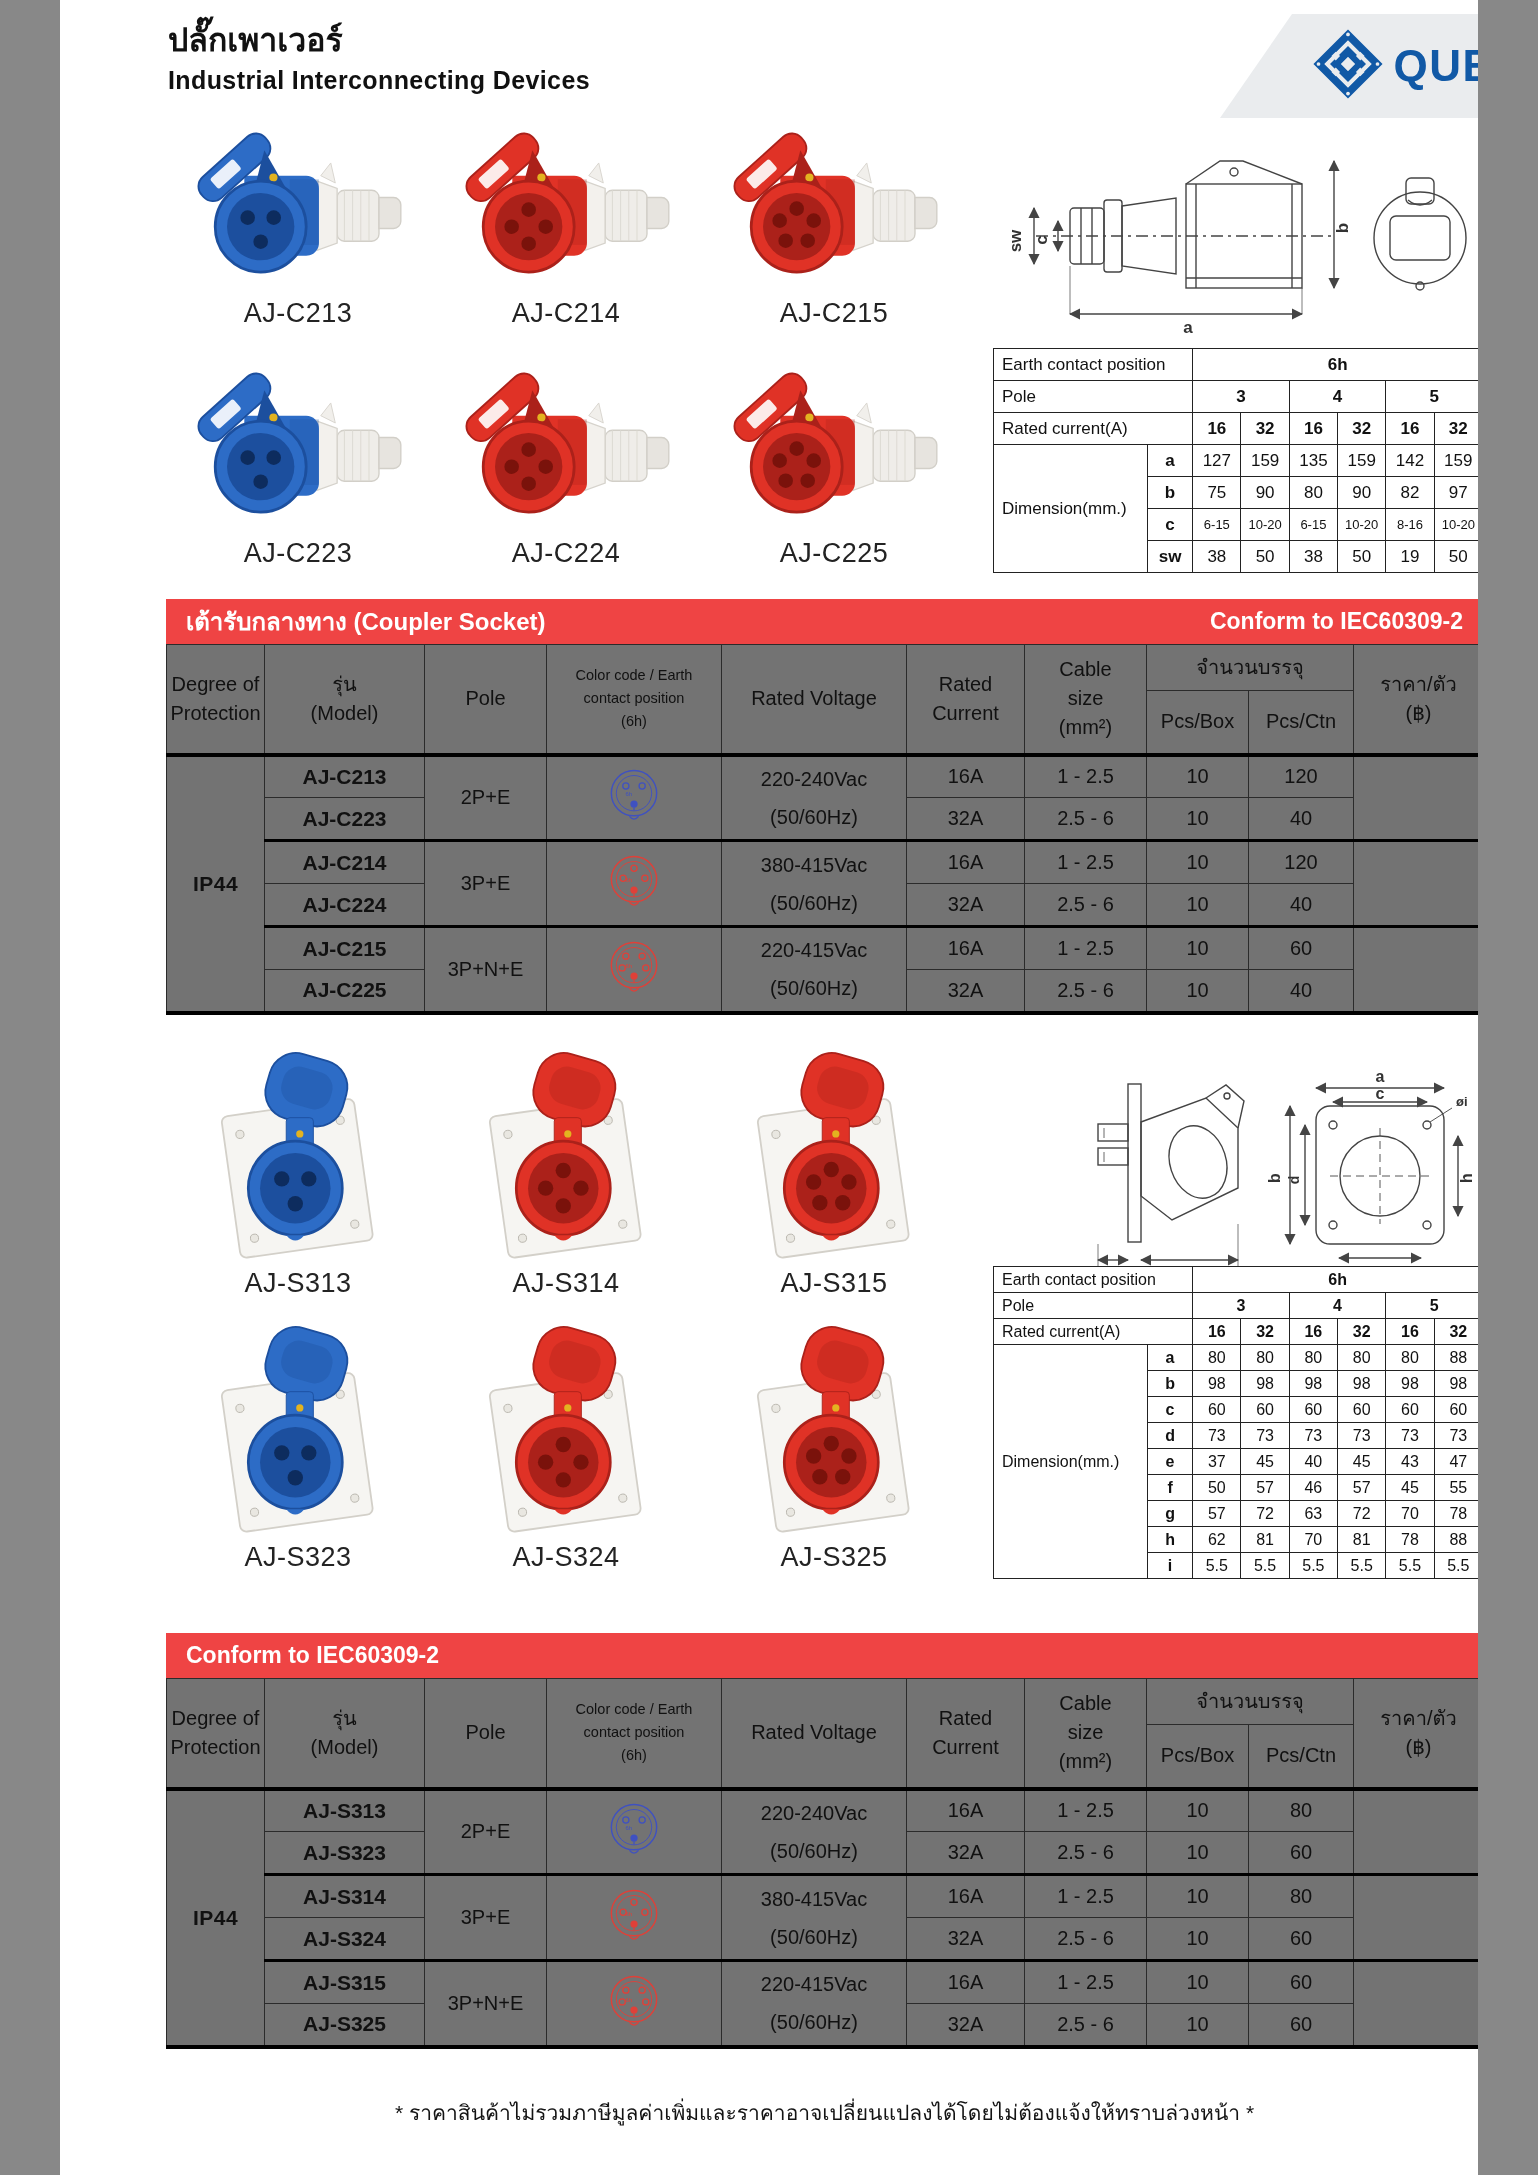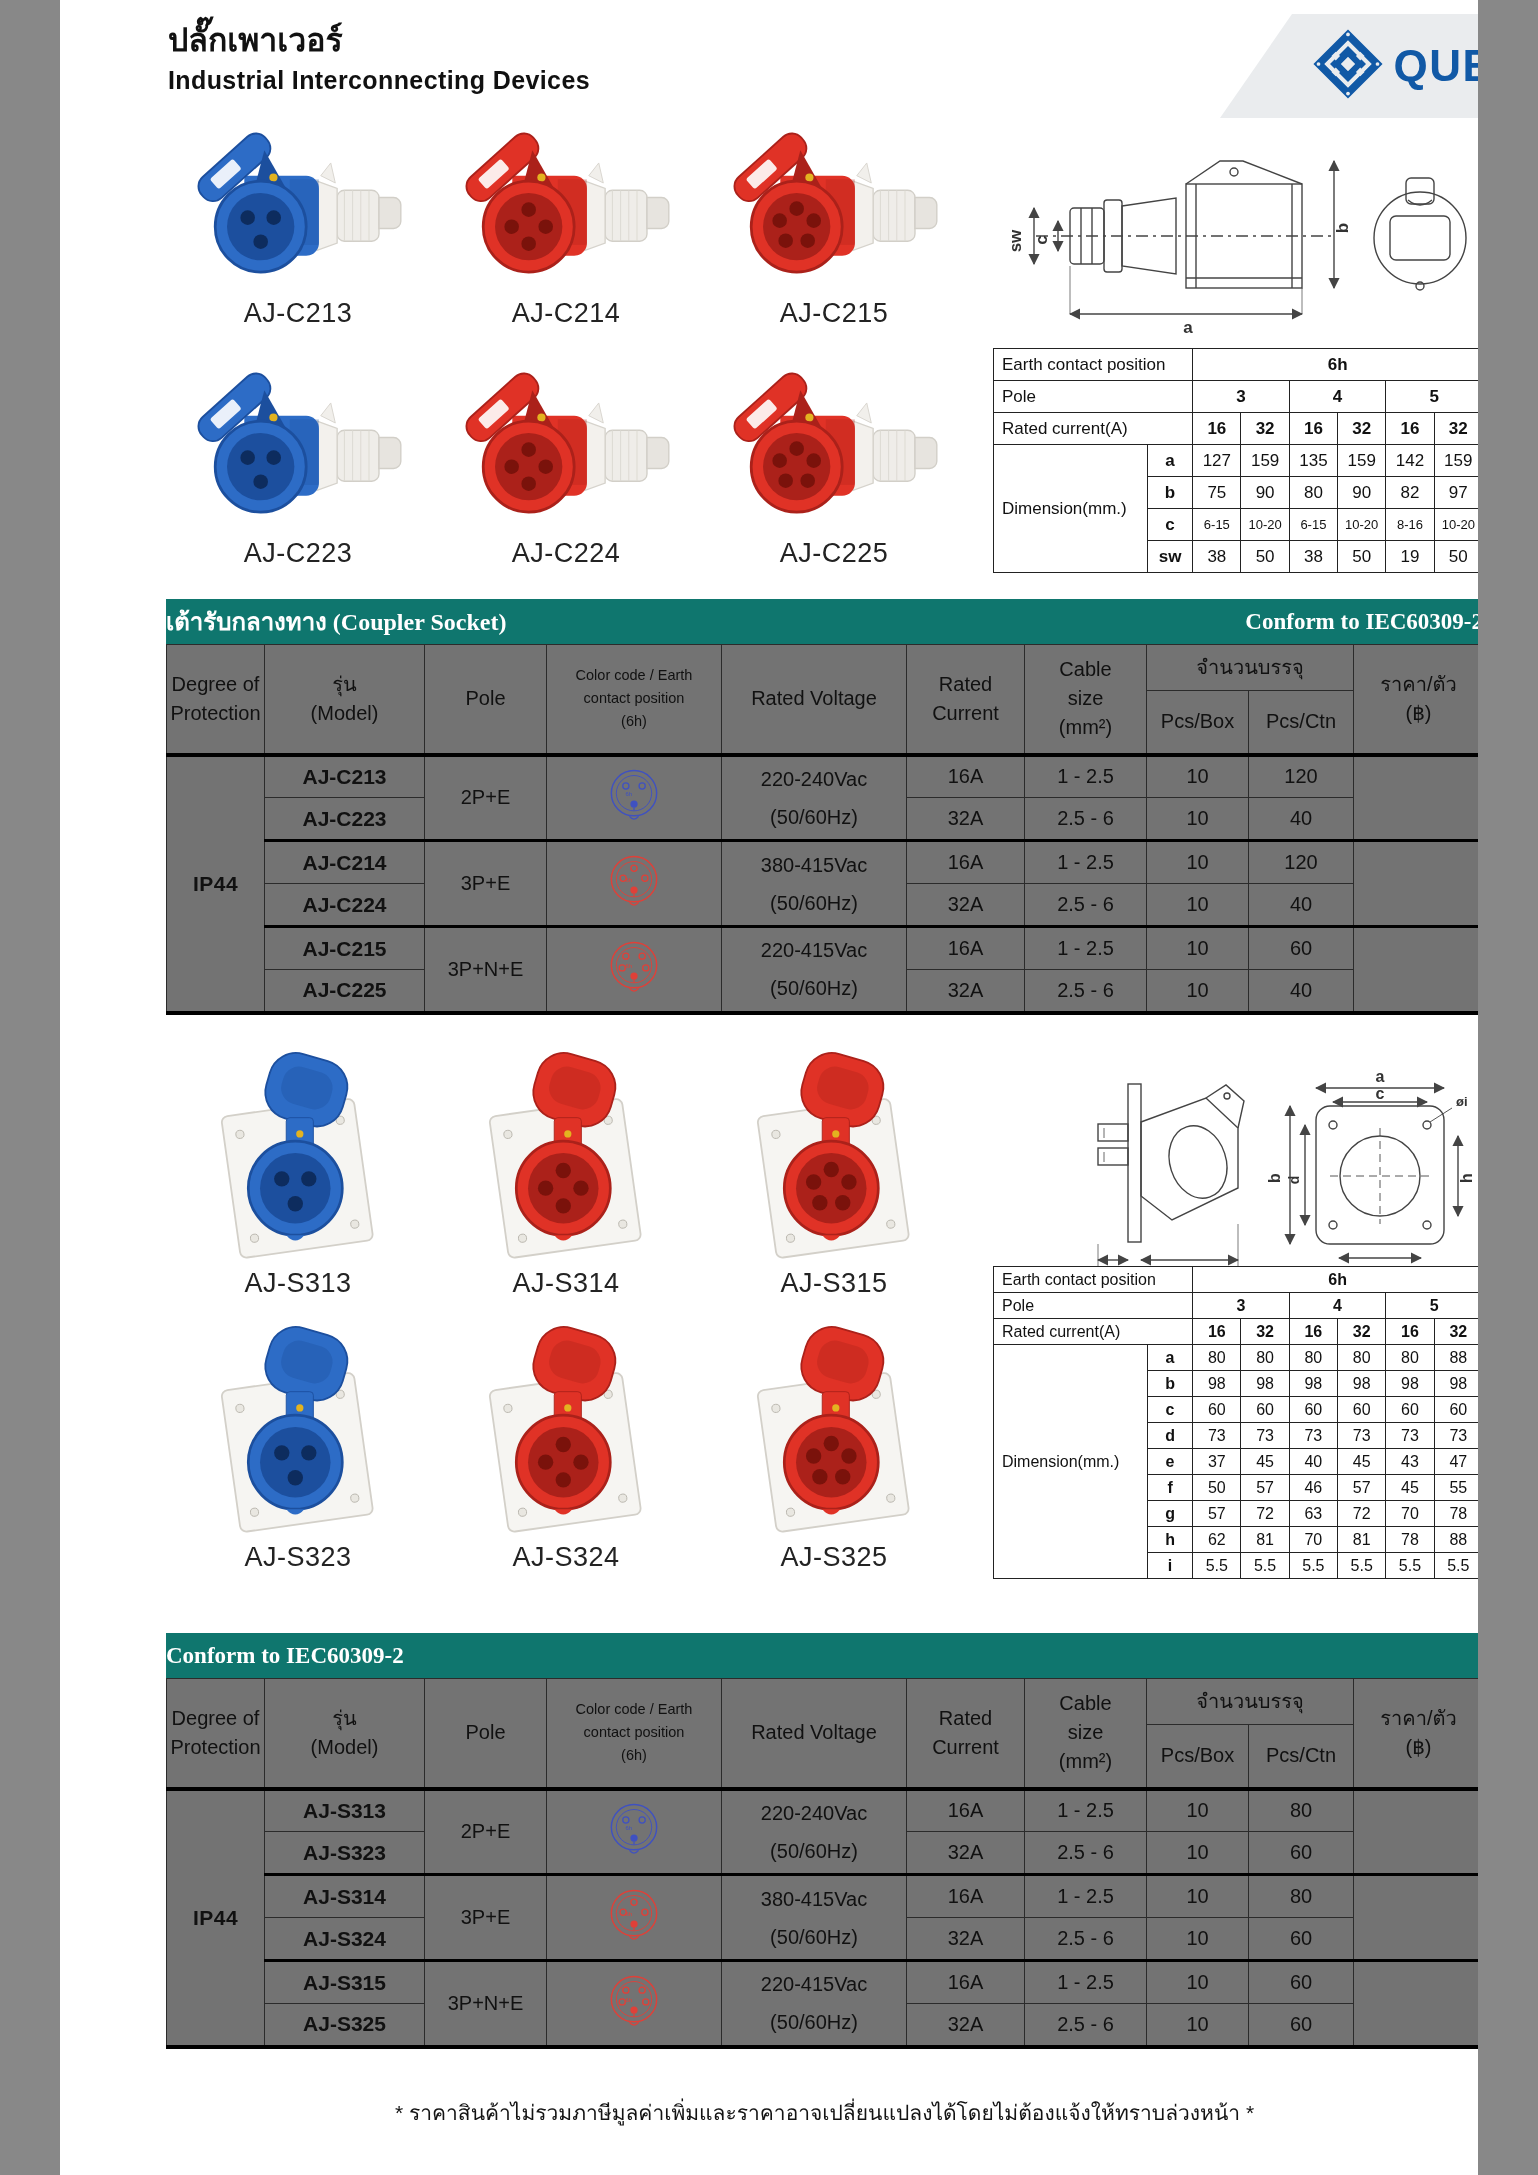--- a/index.html
+++ b/index.html
@@ -34,22 +34,22 @@
   #dim-coupler{left:933px;top:348px;width:490px;}
   #dim-panel{left:933px;top:1266px;width:490px;}
   .dim-table td{border:1.5px solid #222;text-align:center;font-size:17px;color:#111;padding:0;}
   #dim-coupler td{height:31px;}
   #dim-panel td{height:25px;font-size:16px;}
   .dim-table .lbl{text-align:left;padding-left:8px;font-size:17px;}
   .dim-table .b{font-weight:bold;}
   .dim-table .sm{font-size:13px;}
 
   
-  .section-bar{width:1317px;height:45px;background:#0f766e;color:#fff;display:flex;
-      align-items:center;justify-content:space-between;padding:0 0;box-sizing:border-box;font-family:Liberation Serif, serif;}
+  .section-bar{width:1317px;height:45px;background:#ef4444;color:#fff;display:flex;
+      align-items:center;justify-content:space-between;padding:0 20px;box-sizing:border-box;}
   #bar-coupler{left:106px;top:599px;}
   #bar-panel{left:106px;top:1633px;}
   .bar-title{font-size:24px;font-weight:bold;}
   .bar-conform{font-size:23px;font-weight:bold;}
 
   
   .spec-table{position:absolute;border-collapse:collapse;table-layout:fixed;width:1317px;background:#737373;
       border:1.5px solid #2b2b2b;border-bottom:4px solid #000;}
   #spec-coupler{left:106px;top:644px;}
   #spec-panel{left:106px;top:1678px;}

